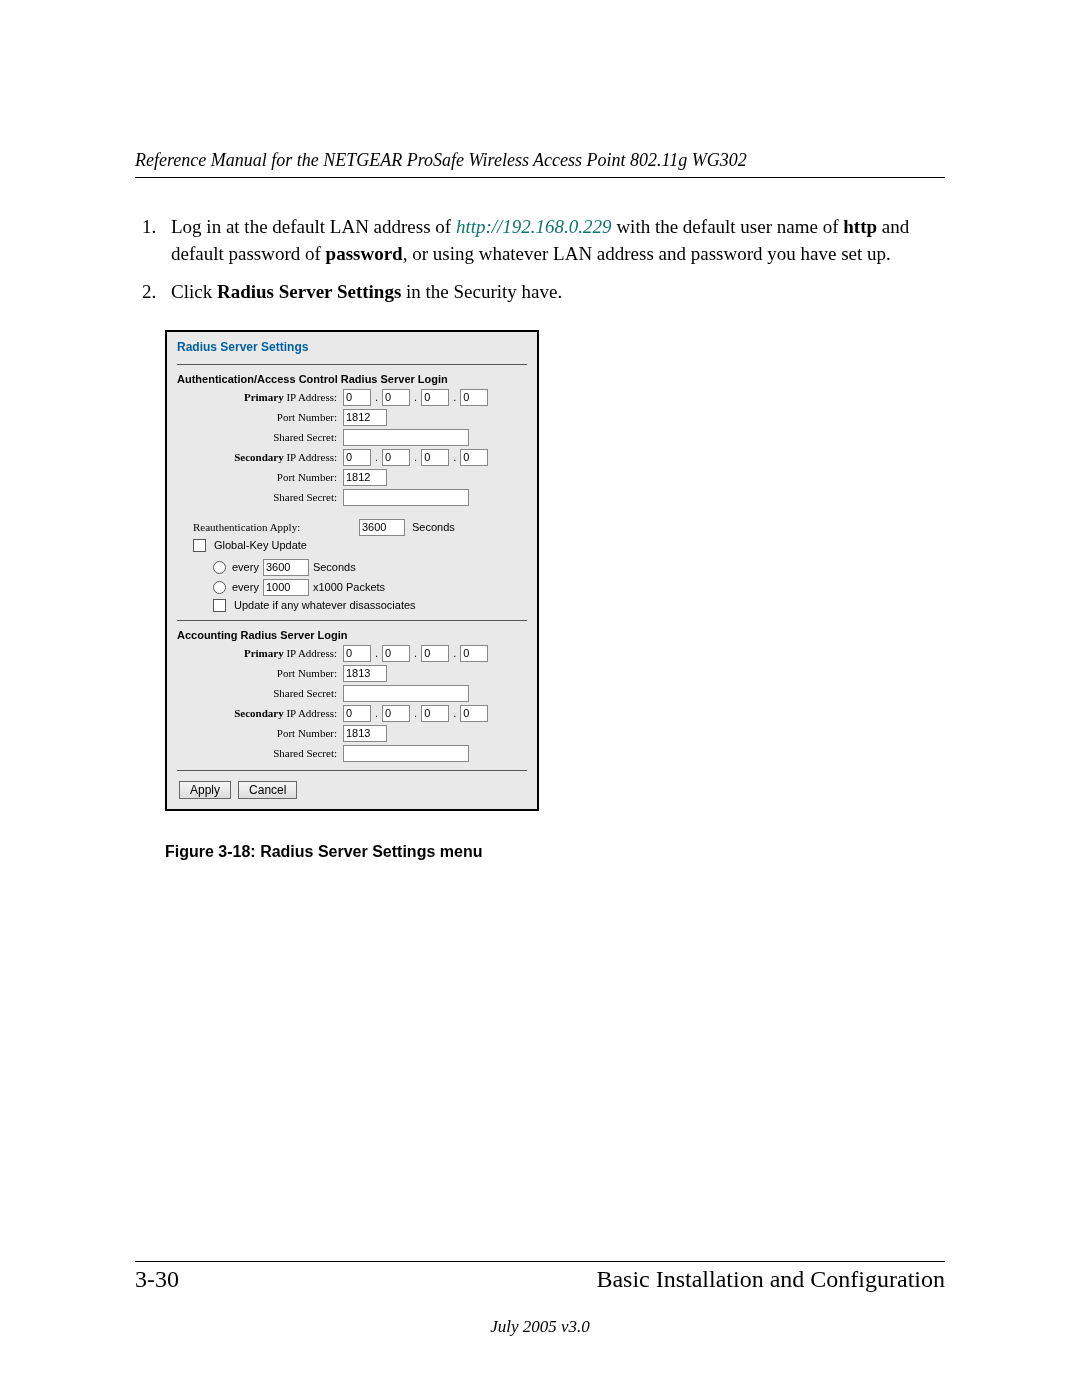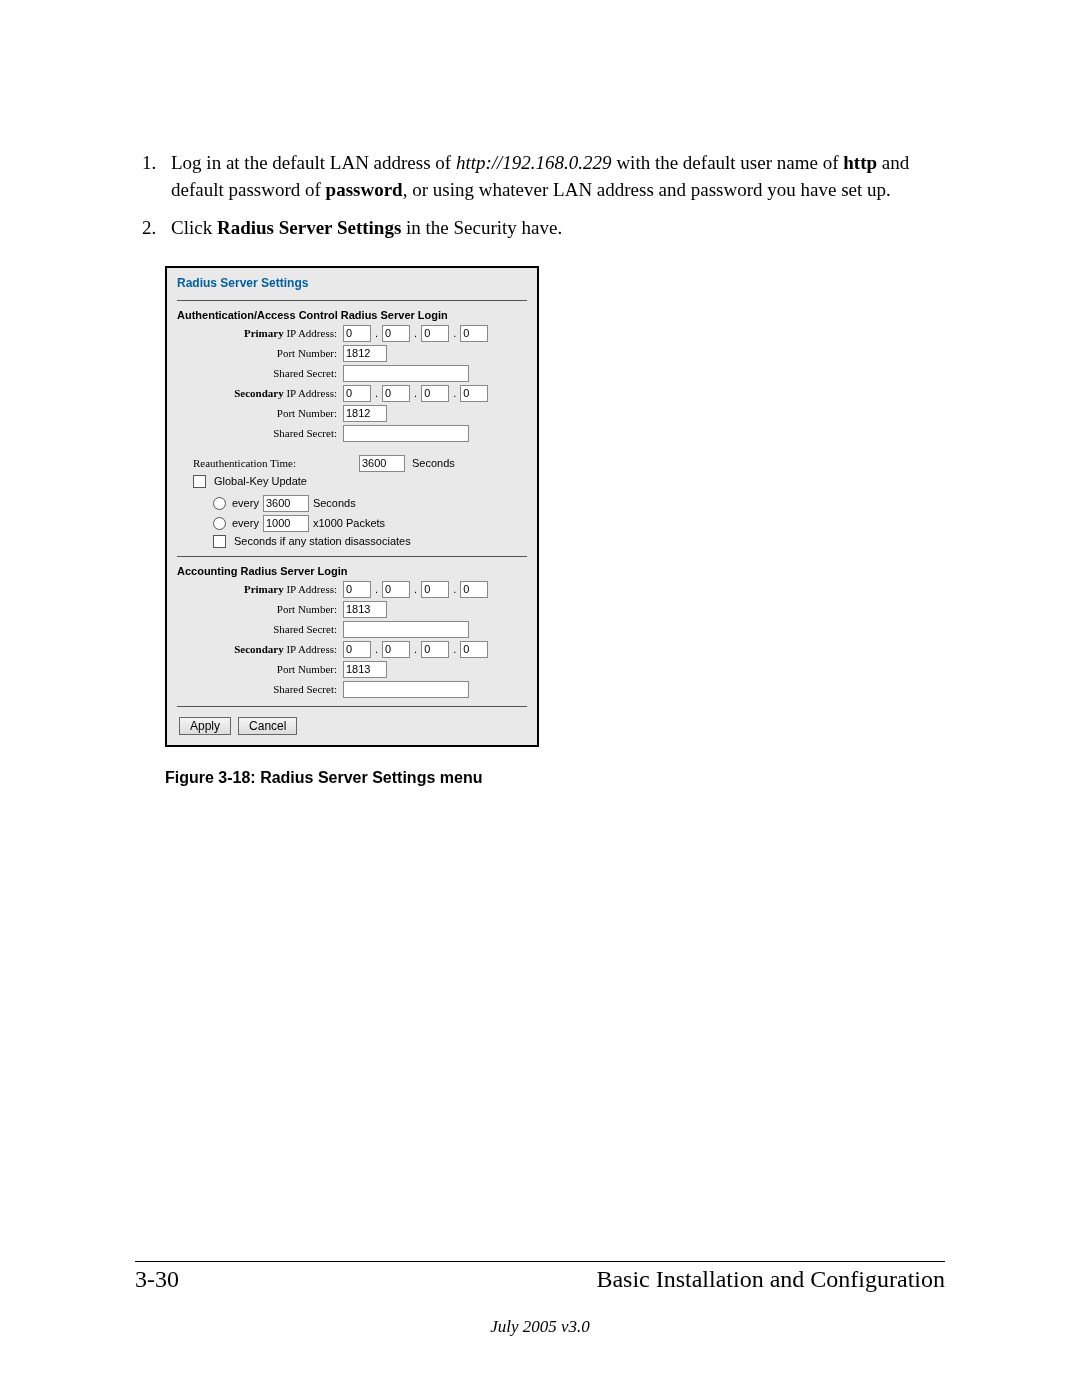--- a/index.html
+++ b/index.html
@@ -33,21 +33,21 @@
     padding-left: 26px;
     margin: 0 0 24px 0;
   }
   ol.steps li {
     font-size: 19px;
     line-height: 1.4;
     margin-bottom: 12px;
     padding-left: 10px;
   }
   a.ip-link {
-    color: #000000;
+    color: #0f766e;
     font-style: italic;
     text-decoration: none;
   }
   .bold { font-weight: bold; }
 
   
   .panel-container {
     margin-left: 30px;
     margin-top: 16px;
     width: 370px;
@@ -152,21 +152,21 @@
     font-family: Arial, sans-serif;
     font-size: 12px;
     margin: 0 2px;
     cursor: pointer;
   }
 
   .figure-caption {
     font-family: Arial, Helvetica, sans-serif;
     font-weight: bold;
     font-size: 16px;
-    margin-top: 22px;
+    margin-top: 32px;
     margin-left: 30px;
   }
 
   .footer-area {
     position: absolute;
     left: 135px;
     right: 135px;
     bottom: 60px;
   }
   .footer-rule {
@@ -183,20 +183,21 @@
     font-style: italic;
     font-size: 17px;
     margin-top: 24px;
   }
 </style>
 </head>
 <body>
 
 <div class="page">
 
+  <div class="header-line">Reference Manual for the NETGEAR ProSafe Wireless Access Point 802.11g WG302</div>
 
 
   <ol class="steps">
     <li>
       <span>Log in at the default LAN address of </span><a class="ip-link">http://192.168.0.229</a><span> with the default user name of </span><span class="bold">http</span><span> and default password of </span><span class="bold">password</span><span>, or using whatever LAN address and password you have set up.</span>
     </li>
     <li>
       <span>Click </span><span class="bold">Radius Server Settings</span><span> in the Security have.</span>
     </li>
   </ol>
@@ -253,21 +254,21 @@
       <div class="row">
         <div class="lbl">Shared Secret:</div>
         <div class="val">
             <input class="txt secret" style="">
           </div>
       </div>
 
       <div style="height:10px"></div>
 
       <div class="row">
-        <div class="lbl" style="text-align:left;width:160px;padding-left:16px;">Reauthentication Time:</div>
+        <div class="lbl" style="text-align:left;width:160px;padding-left:16px;">Reauthentication Apply:</div>
         <div class="val">
           <input class="txt small" value="3600" style="">
           <span class="unit">Seconds</span>
         </div>
       </div>
 
       <div class="sub-row">
         <span class="chk"></span>
         <span>Global-Key Update</span>
       </div>
@@ -278,21 +279,21 @@
         <span>Seconds</span>
       </div>
       <div class="opt-row">
         <span class="radio"></span>
         <span>every</span>
         <input class="txt small" value="1000" style="">
         <span>x1000 Packets</span>
       </div>
       <div class="opt-row">
         <span class="chk"></span>
-        <span>Seconds if any station disassociates</span>
+        <span>Update if any whatever disassociates</span>
       </div>
 
       <div class="panel-divider"></div>
 
       <div class="section-title">Accounting Radius Server Login</div>
 
       <div class="row">
         <div class="lbl"><span class="b">Primary</span><span> IP Address:</span></div>
         <div class="val">
           <input class="ip-box" value="0" style="">

